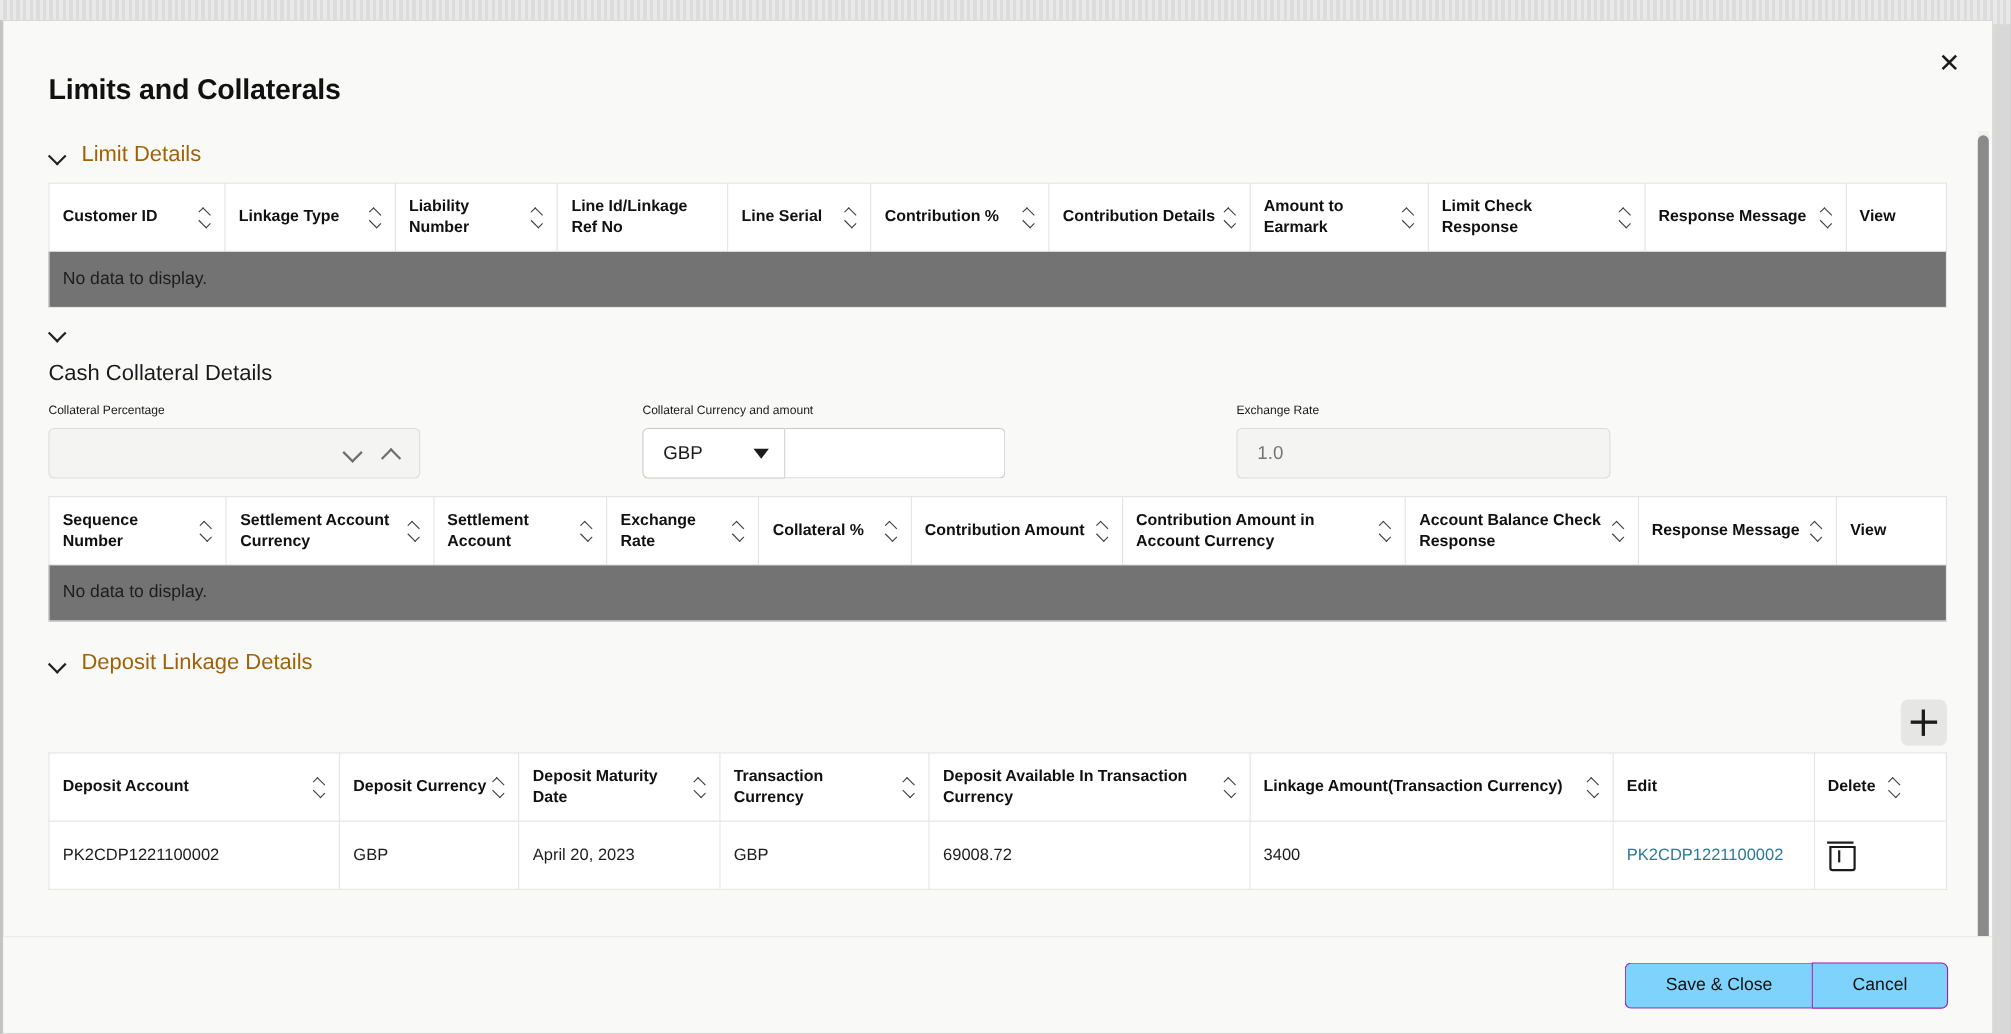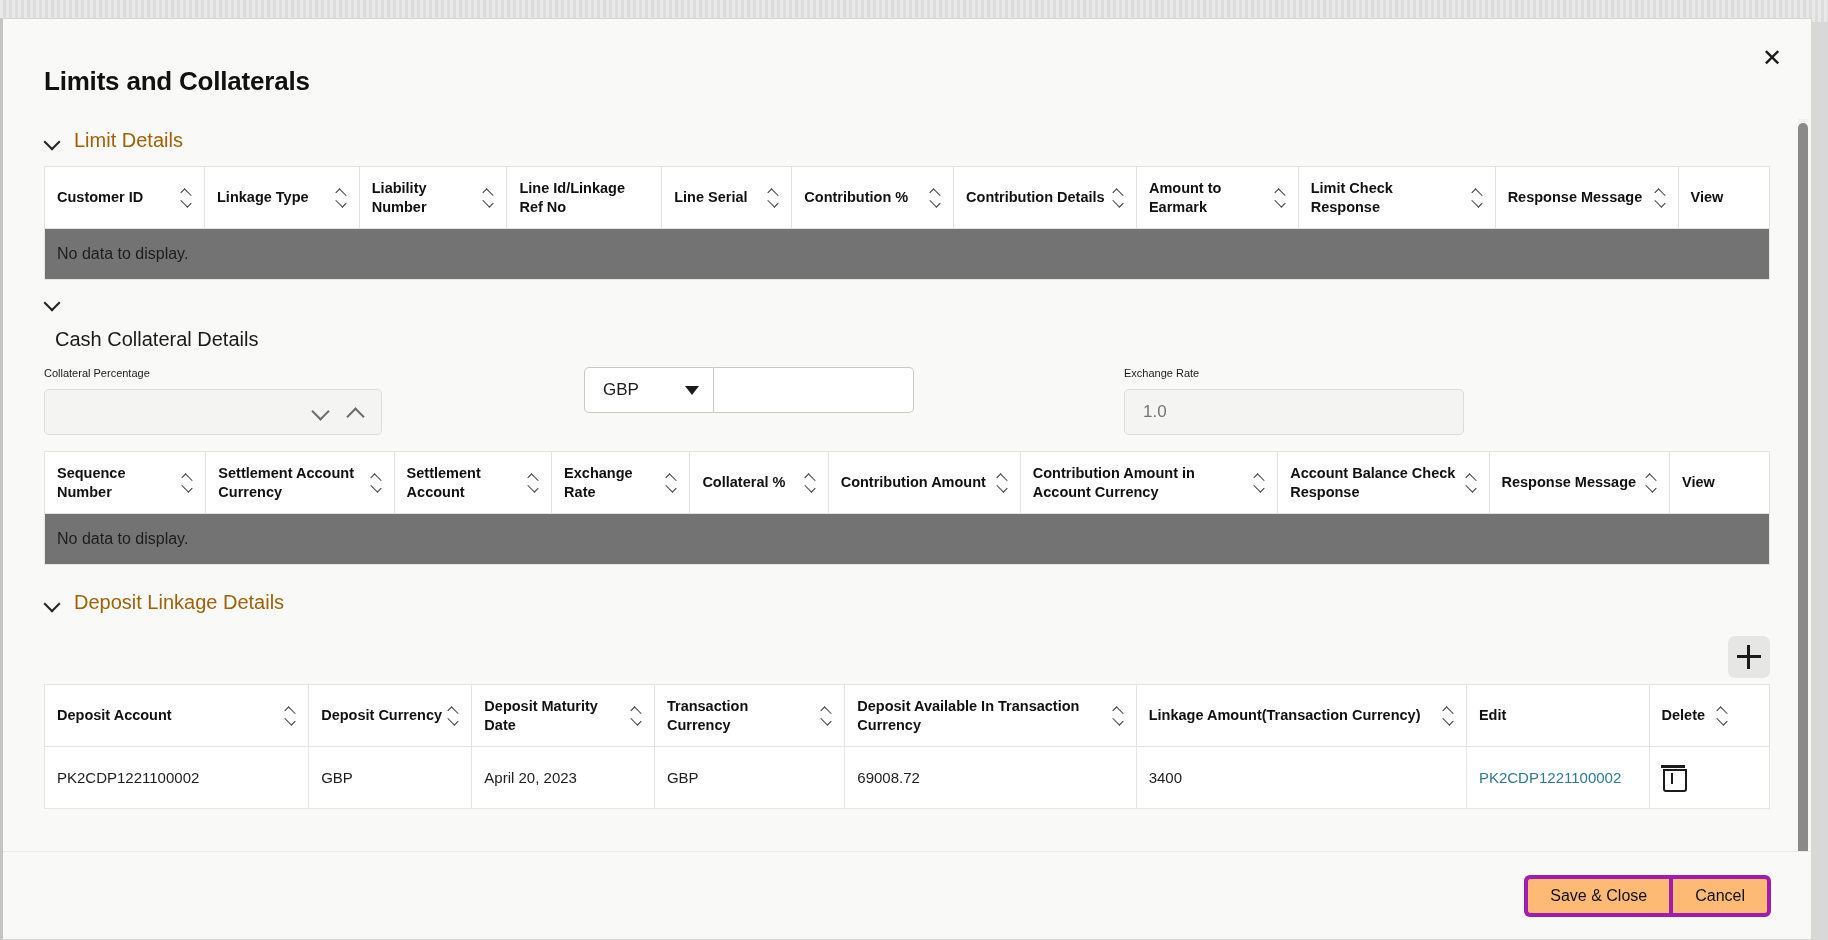--- a/index.html
+++ b/index.html
@@ -67,21 +67,21 @@
     position: relative; flex: none;
   }
   .chev::before {
     content: ""; position: absolute; left: 2px; top: 3px;
     width: 10px; height: 10px;
     border-right: 2px solid #222; border-bottom: 2px solid #222;
     transform: rotate(45deg);
   }
   .section-head-title { font-size: 20px; color: #a16207; }
 
-  .sub-title { font-size: 20px; color: #1a1a1a; margin: 18px 0 0 11px; }
+  .sub-title { font-size: 20px; color: #1a1a1a; margin: 18px 0 0 0; }
 
   
   table.grid {
     width: 100%;
     border-collapse: collapse;
     background: #ffffff;
     table-layout: fixed;
   }
   table.grid th {
     border: 1px solid #e3e3e3;
@@ -215,22 +215,22 @@
   }
 
   .footer {
     position: absolute; left: 0; right: 0; bottom: 0; height: 88px;
     border-top: 1px solid #eaeaea;
     background: #f9f9f8;
     display: flex; align-items: center; justify-content: flex-end;
     padding-right: 40px; gap: 0;
   }
   .btn {
-    height: 42px; padding: 0 22px;
-    border: 4px solid #a21caf; background: #fdba74;
+    height: 42px; padding: 0 36px;
+    border: 1px solid #a21caf; background: #7dd3fc;
     font-size: 16px; color: #111; cursor: pointer;
     font-family: "Liberation Sans", sans-serif;
     display: flex; align-items: center;
   }
   .btn.first { border-radius: 6px 0 0 6px; border-right: none; }
   .btn.last  { border-radius: 0 6px 6px 0; }
 </style>
 </head>
 <body>
 
@@ -345,20 +345,21 @@
 
         <div class="field">
           <div class="field-label">Collateral Percentage</div>
           <div class="ctrl-stepper">
             <span class="caret-down"></span>
             <span class="caret-up"></span>
           </div>
         </div>
 
         <div class="field">
+          <div class="field-label">Collateral Currency and amount</div>
           <div class="ccy-group">
             <div class="ccy-select">
               <span>GBP</span>
               <span class="tri-down"></span>
             </div>
             <input class="ccy-amount" type="text" placeholder="" style="">
           </div>
         </div>
 
         <div class="field">

